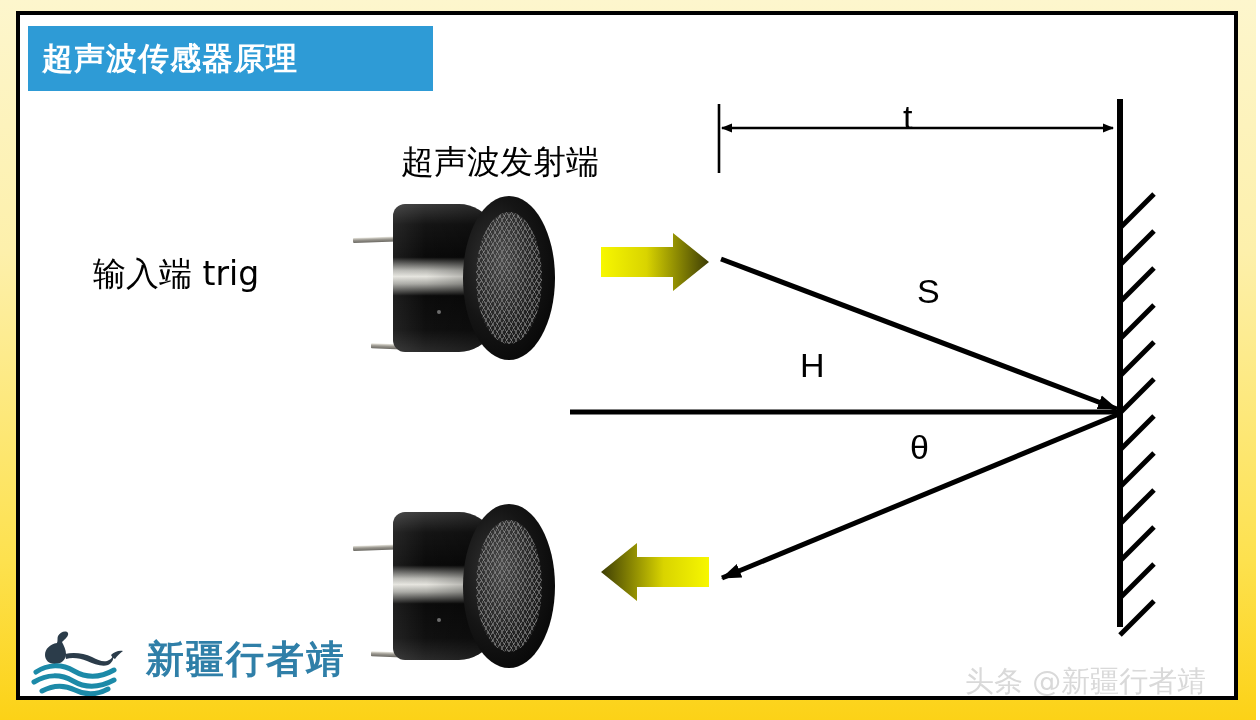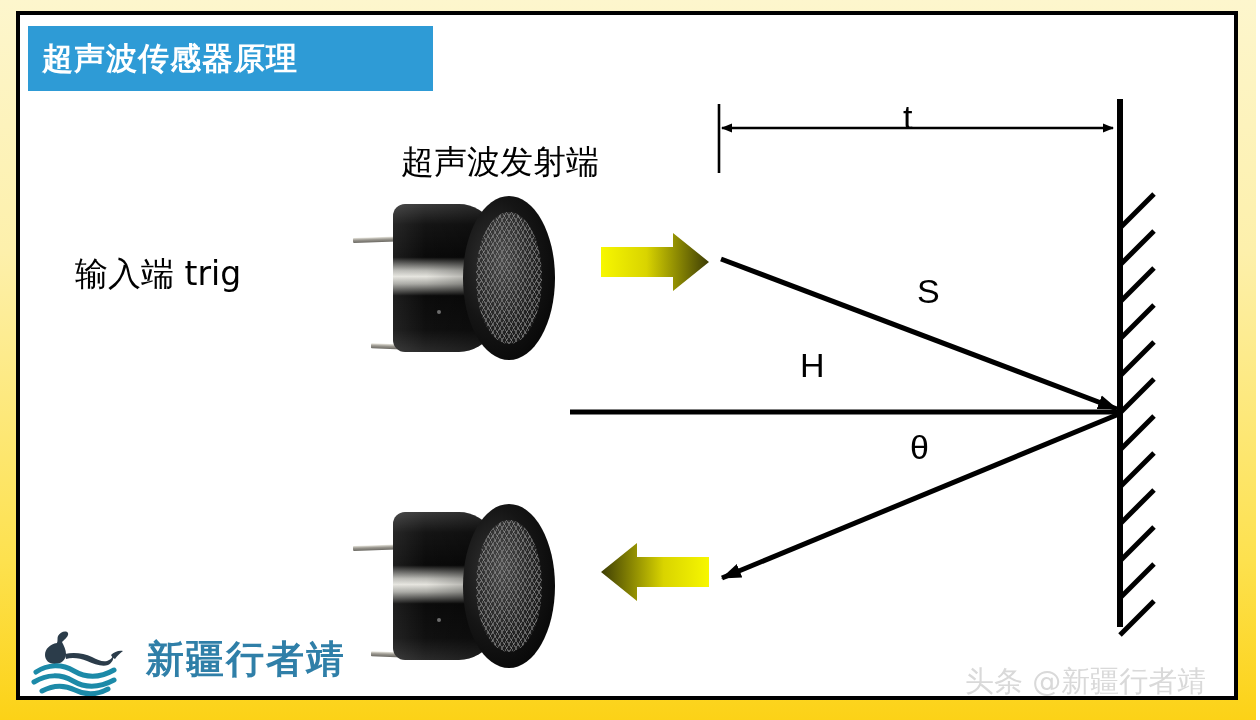--- a/index.html
+++ b/index.html
@@ -74,21 +74,21 @@
   .cn-port {
     font-size: 33px;
   }
   .math {
     font-size: 34px;
     font-family: "Liberation Sans", "DejaVu Sans", sans-serif;
   }
 
   #lbl-tx        { left: 393px; top: 140px; margin-left: 8px; }
   #lbl-rx        { left: 383px; top: 448px; }
-  #lbl-trig      { left: 75px;  top: 252px; }
+  #lbl-trig      { left: 93px;  top: 252px; }
   #lbl-echo      { left: 84px;  top: 544px; }
 
   #lbl-t   { left: 903px; top: 98px;  }
   #lbl-s   { left: 917px; top: 272px; }
   #lbl-h   { left: 800px; top: 346px; }
   #lbl-th  { left: 910px; top: 428px; }
 
   
   .transducer {
     position: absolute;

